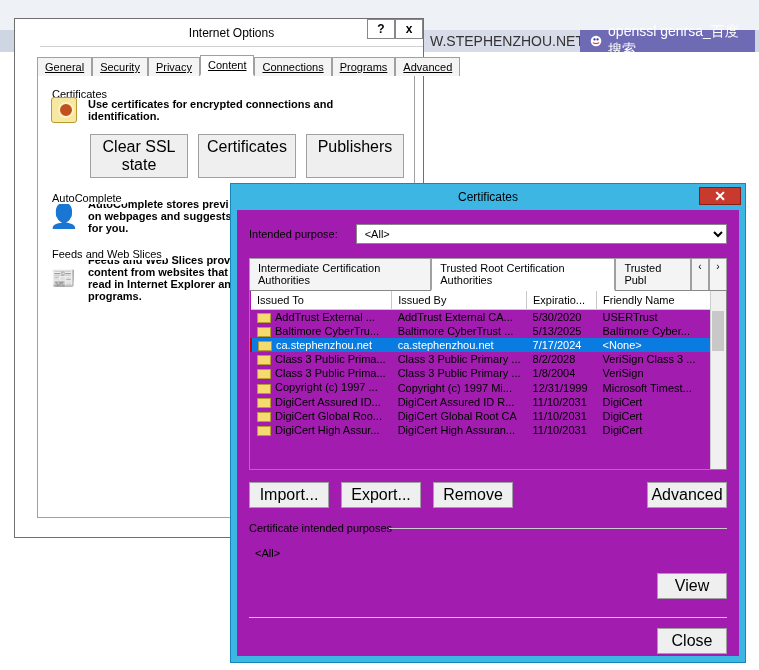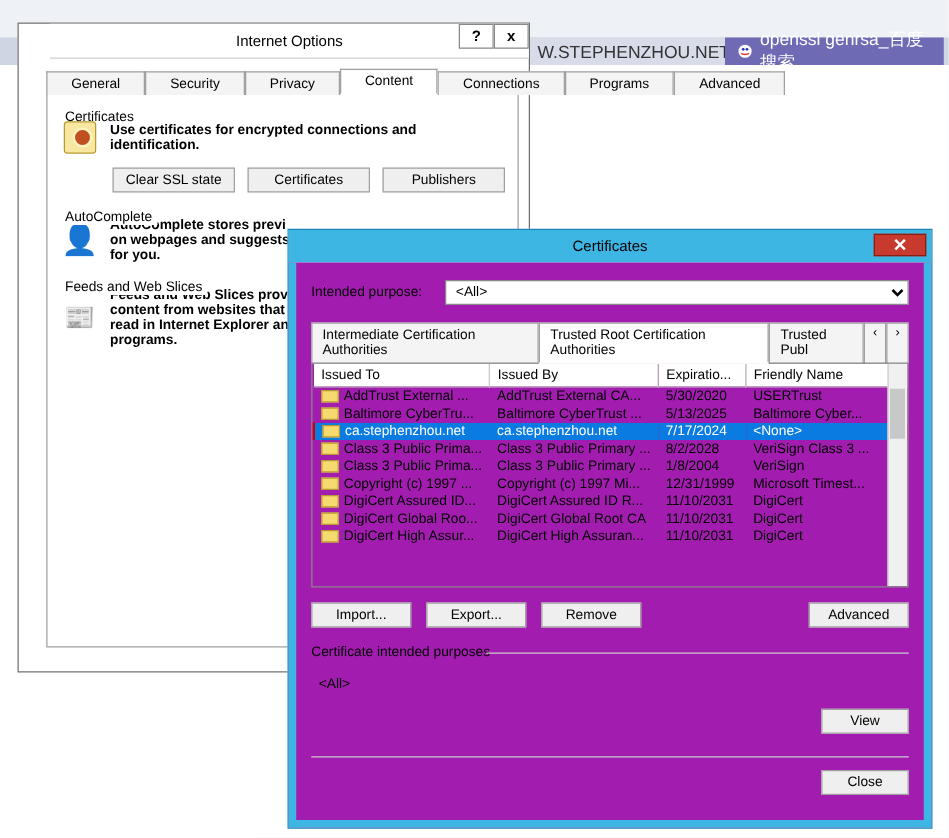--- a/index.html
+++ b/index.html
@@ -47,22 +47,23 @@
 .ie-winbtn {
   width: 28px; height: 20px; border: 1px solid #888; background: #fff;
   display: flex; align-items: center; justify-content: center;
   font-size: 12px; font-weight: bold;
 }
 .ie-tabstrip {
   display: flex; margin: 8px 8px 0 22px; position: relative; height: 21px; align-items: flex-end;
 }
 .ie-tab {
   border: 1px solid #a0a0a0; border-bottom: none;
-  padding: 3px 19px; font-size: 11px; background: #f4f4f4;
+  padding: 3px 7px; font-size: 11px; background: #f4f4f4;
   position: relative;
+  text-decoration: underline;
 }
 .ie-tab.active { background: #fff; border-bottom: 2px solid #fff; z-index: 2;}
 .ie-tabcontent {
   border: 1px solid #a0a0a0; margin: -1px 8px 8px 22px; height: 443px;
   background: #fff; padding: 8px 10px;
 }
 .no-border { border: none; padding: 4px 0 10px; }
 .grp-title { position: relative; top: -15px; left: -6px; background: #fff; padding: 0 4px; display: inline-block; }
 .grp-body { margin-top: -6px; }
 .row { display: flex; gap: 8px; align-items: center; font-weight: bold; }
@@ -76,21 +77,21 @@
 }
 .icon-cert::after {
   content:""; position:absolute; left:10px; top:8px; width:12px; height:12px;
   background:#c05020; border-radius:50%; border:2px solid #fff3c0;
 }
 .icon-ac { display:flex; align-items:center; justify-content:center; font-size:24px; }
 .icon-feed { display:flex; align-items:center; justify-content:center; font-size:20px; color:#e06b10; }
 .btnrow { display: flex; gap: 10px; margin-top: 8px; margin-left: 42px; }
 .btn {
   background: #efefef; border: 1px solid #a0a0a0;
-  padding: 3px 0; font-size: 11px; text-align: center;
+  padding: 3px 0; font-size: 16px; text-align: center;
 }
 .btn.w110 { width: 110px; }
 .btn.w80 { width: 80px; }
 .btn.w70 { width: 70px; }
 .ie-bottom {
   position: absolute; bottom: 8px; right: 14px;
   display: flex; gap: 8px;
 }
 .ie-bottom .btn { width: 80px; }
 

